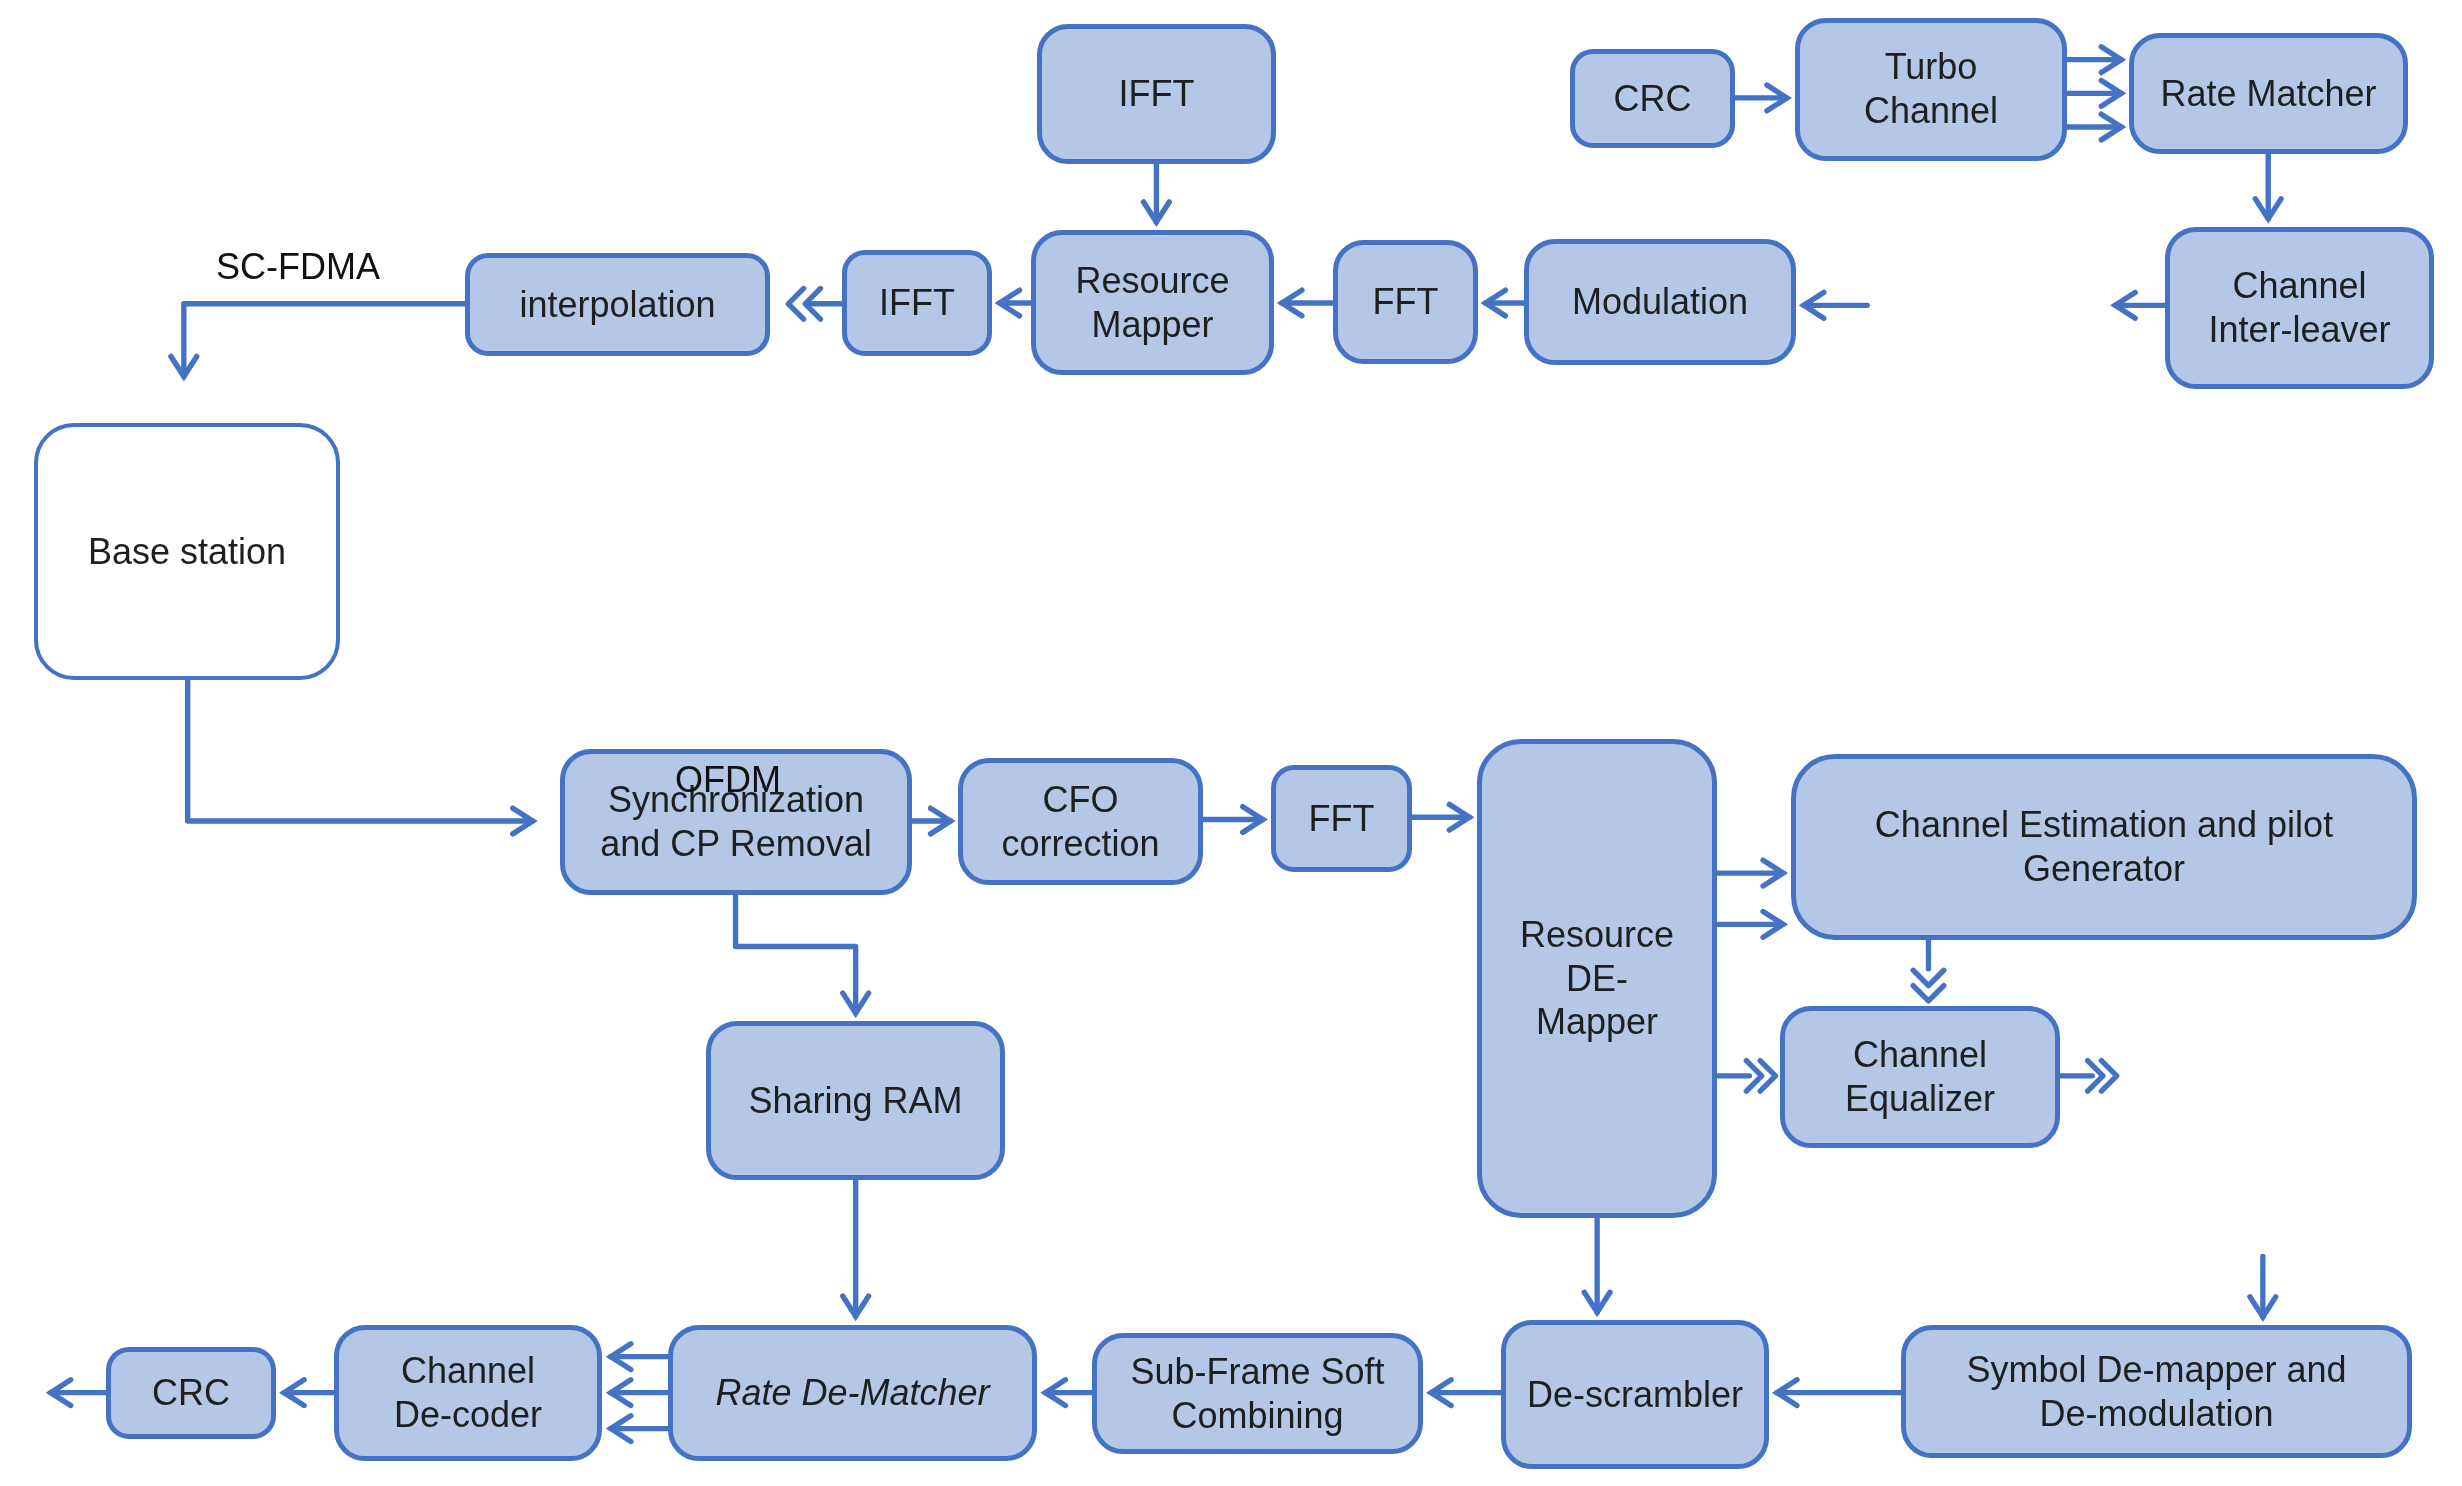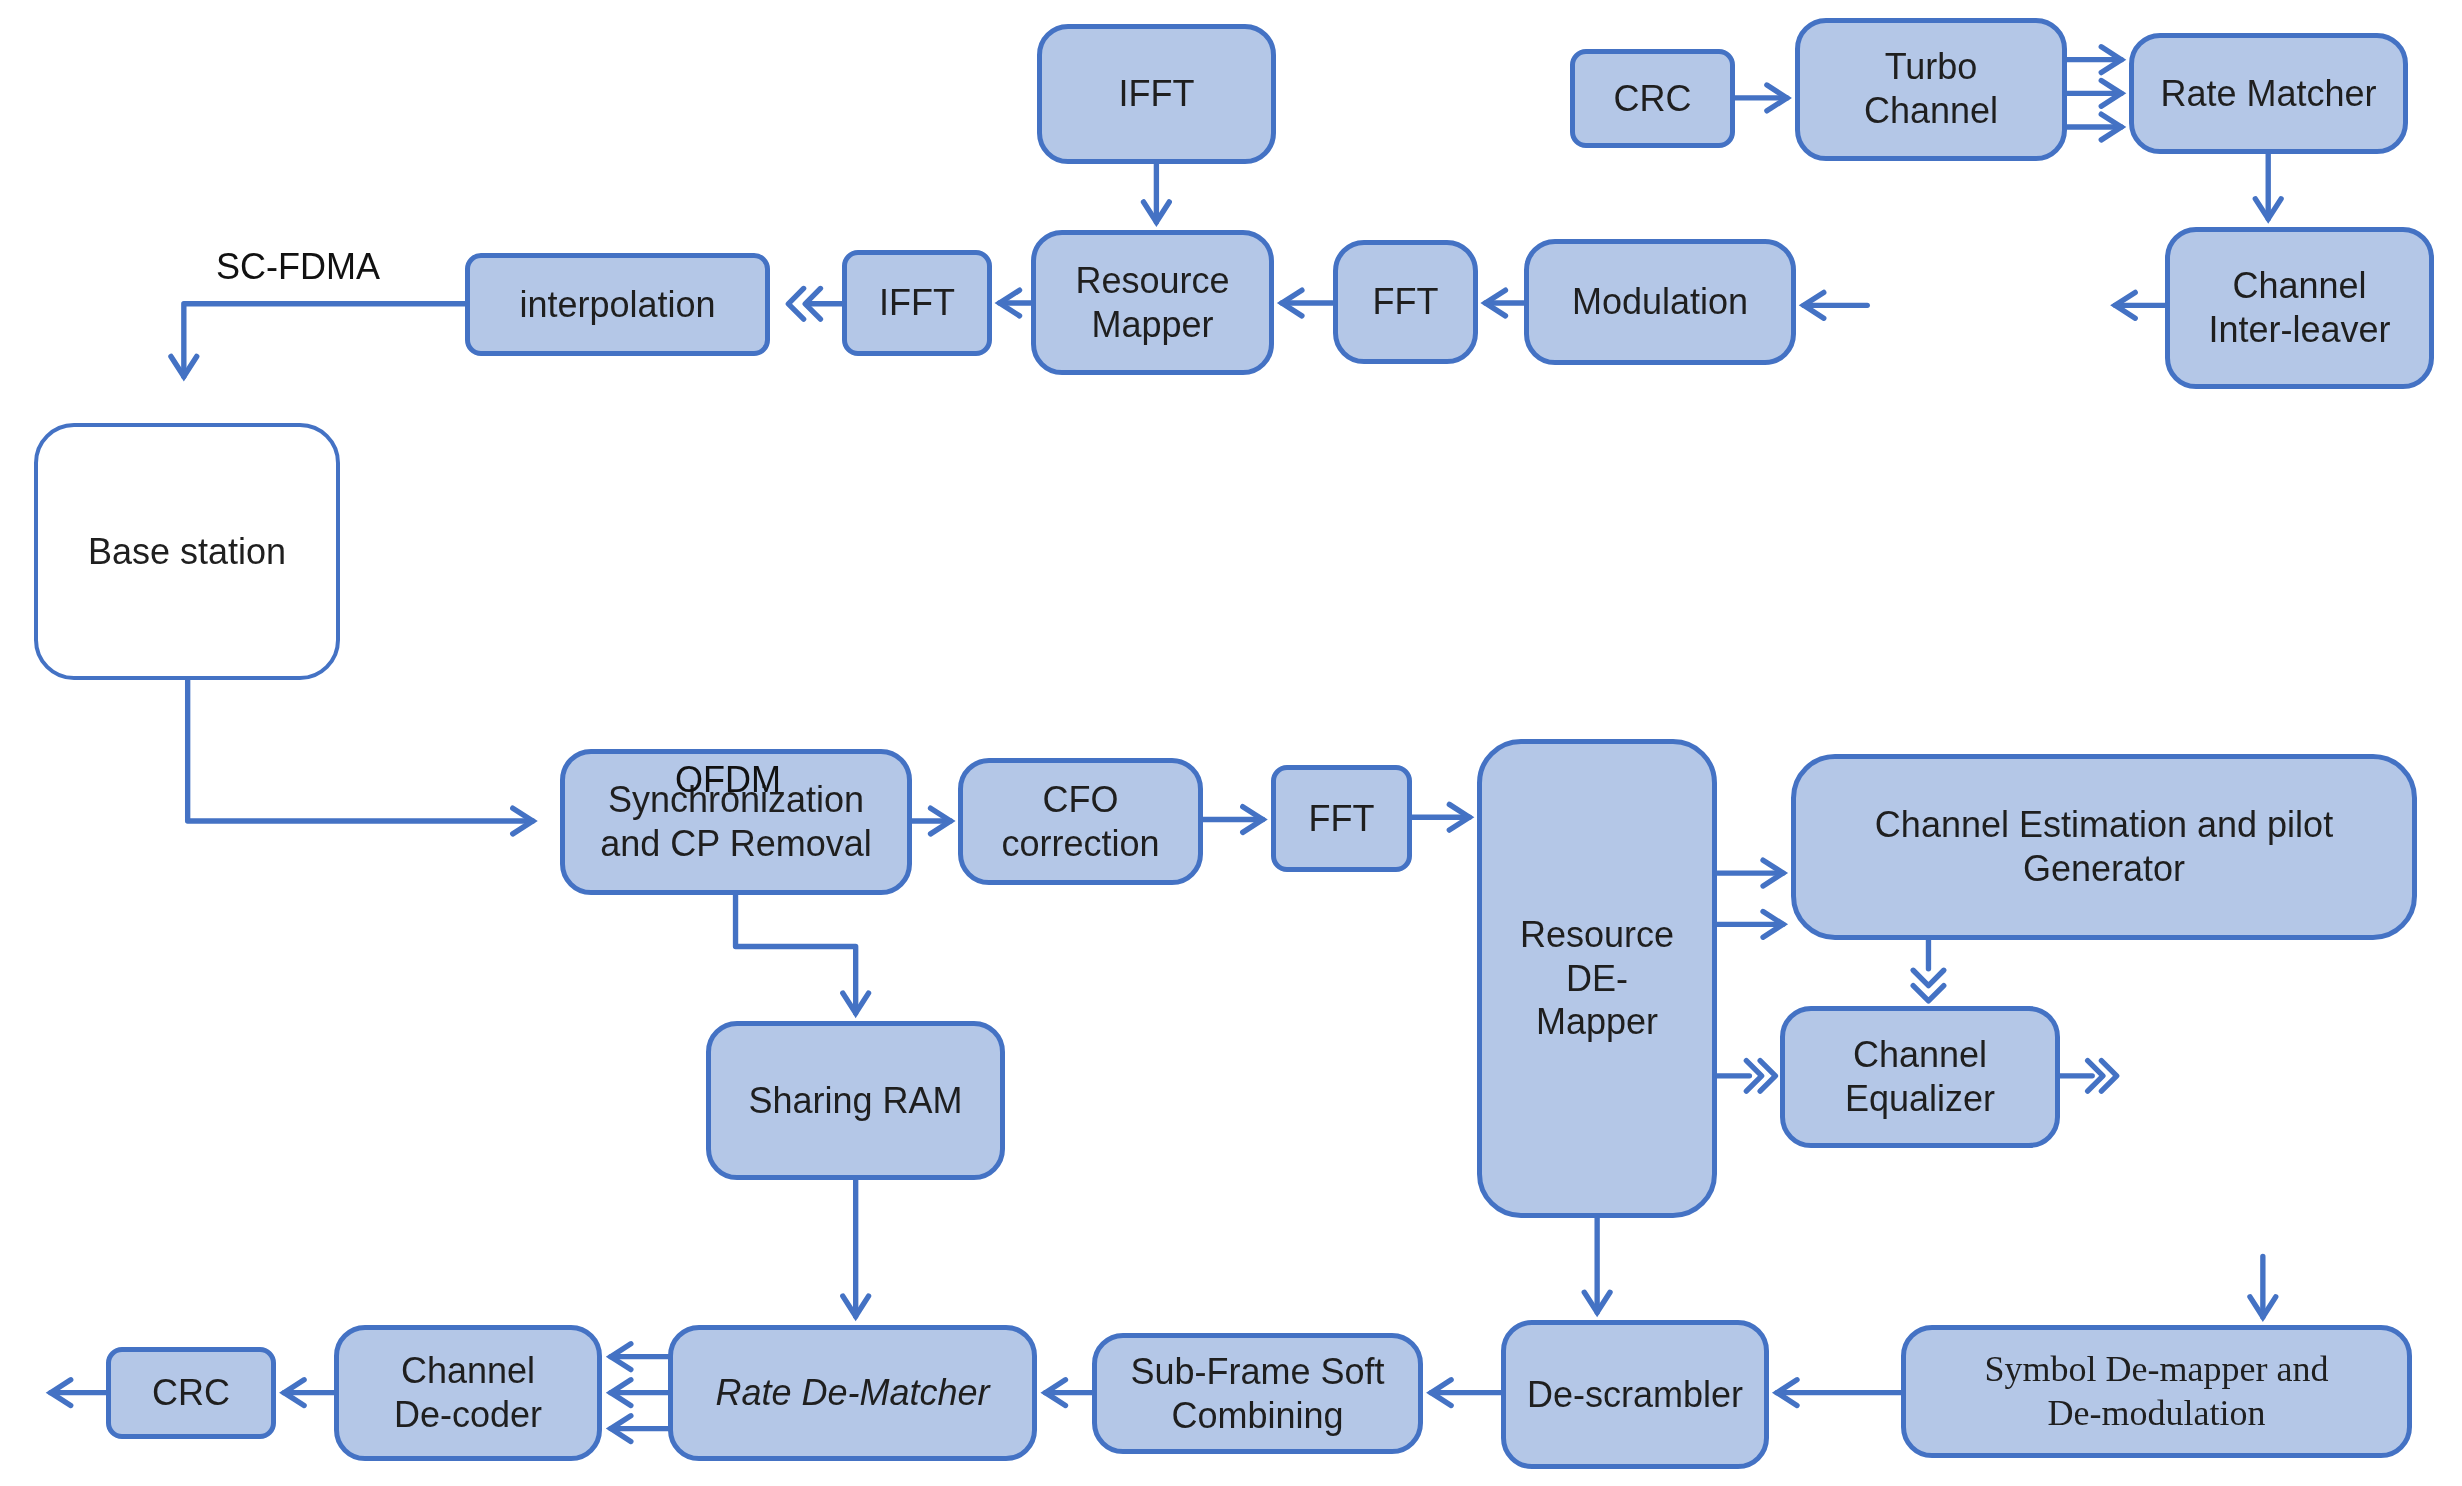--- a/index.html
+++ b/index.html
@@ -17,21 +17,21 @@
     background:#b4c7e7;
     border:5.4px solid #4472c4;
     border-radius:31px;
     display:flex;align-items:center;justify-content:center;
     text-align:center;
     font-size:36px;line-height:1.22;
     color:#1f1f1f;
     white-space:pre-line;
     padding:3.1px 7.7px;
   }
-  .node.small-r{border-radius:16px;}
+  .node.small-r{border-radius:23px;}
   .node.big-r{border-radius:44px;}
   .node.white{background:#ffffff;border-radius:40px;border-width:4.6px;margin-top:38px;}
   .flowlabel{
     position:absolute;
     font-size:36px;color:#111111;
     white-space:nowrap;
   }
   path.wire{stroke:#4472c4;stroke-width:7;fill:none;stroke-linecap:round;stroke-linejoin:round;}
 </style>
 </head>
@@ -116,21 +116,21 @@
   <div class="node small-r" style="left:1271px;top:765px;width:141px;height:107px;">FFT</div>
   <div class="node big-r" style="left:1477px;top:739px;width:240px;height:479px;">Resource
 DE-
 Mapper</div>
   <div class="node big-r" style="left:1791px;top:754px;width:626px;height:186px;">Channel Estimation and pilot
 Generator</div>
   <div class="node" style="left:1780px;top:1006px;width:280px;height:142px;">Channel
 Equalizer</div>
   <div class="node" style="left:706px;top:1021px;width:299px;height:159px;">Sharing RAM</div>
 
-  <div class="node" style="left:1901px;top:1325px;width:511px;height:133px;font-family:Liberation Serif, serif;">Symbol De-mapper and
+  <div class="node" style="left:1901px;top:1325px;width:511px;height:133px;">Symbol De-mapper and
 De-modulation</div>
   <div class="node" style="left:1501px;top:1320px;width:268px;height:149px;">De-scrambler</div>
   <div class="node" style="left:1092px;top:1333px;width:331px;height:121px;">Sub-Frame Soft
 Combining</div>
   <div class="node" style="left:668px;top:1325px;width:369px;height:136px;font-style:italic;">Rate De-Matcher</div>
   <div class="node" style="left:334px;top:1325px;width:268px;height:136px;">Channel
 De-coder</div>
   <div class="node small-r" style="left:106px;top:1347px;width:170px;height:92px;">CRC</div>
 
   <div class="flowlabel" style="left:216px;top:246px;">SC-FDMA</div>

